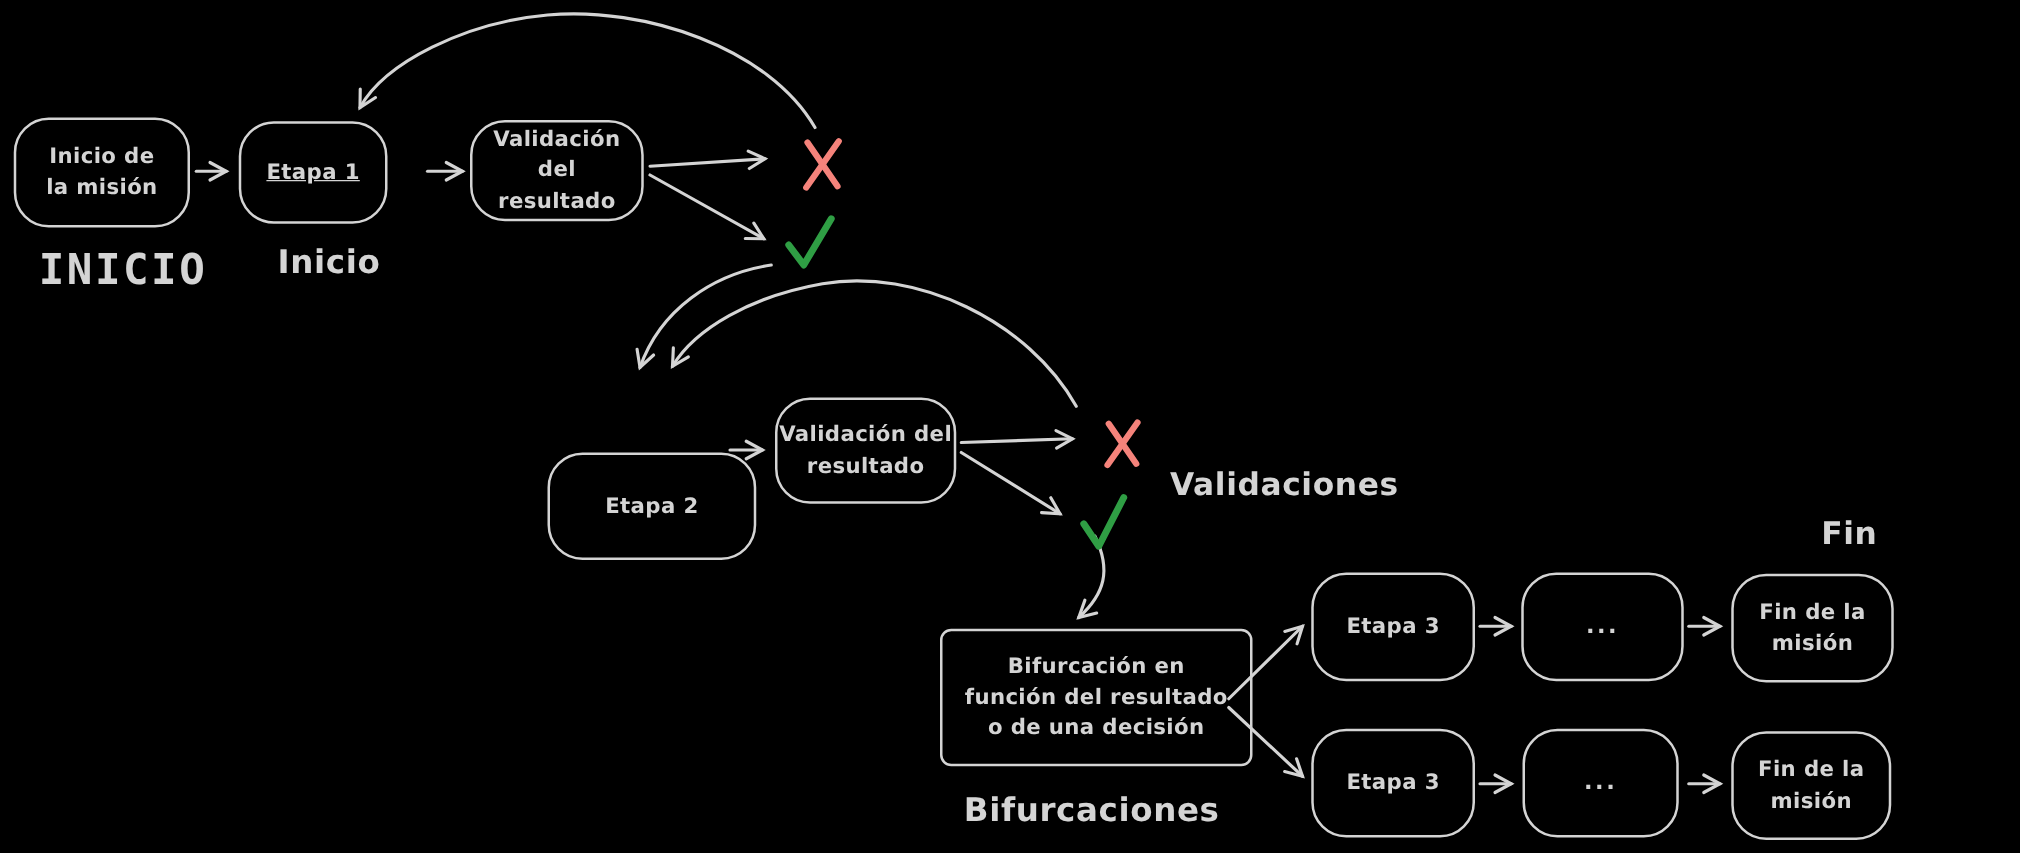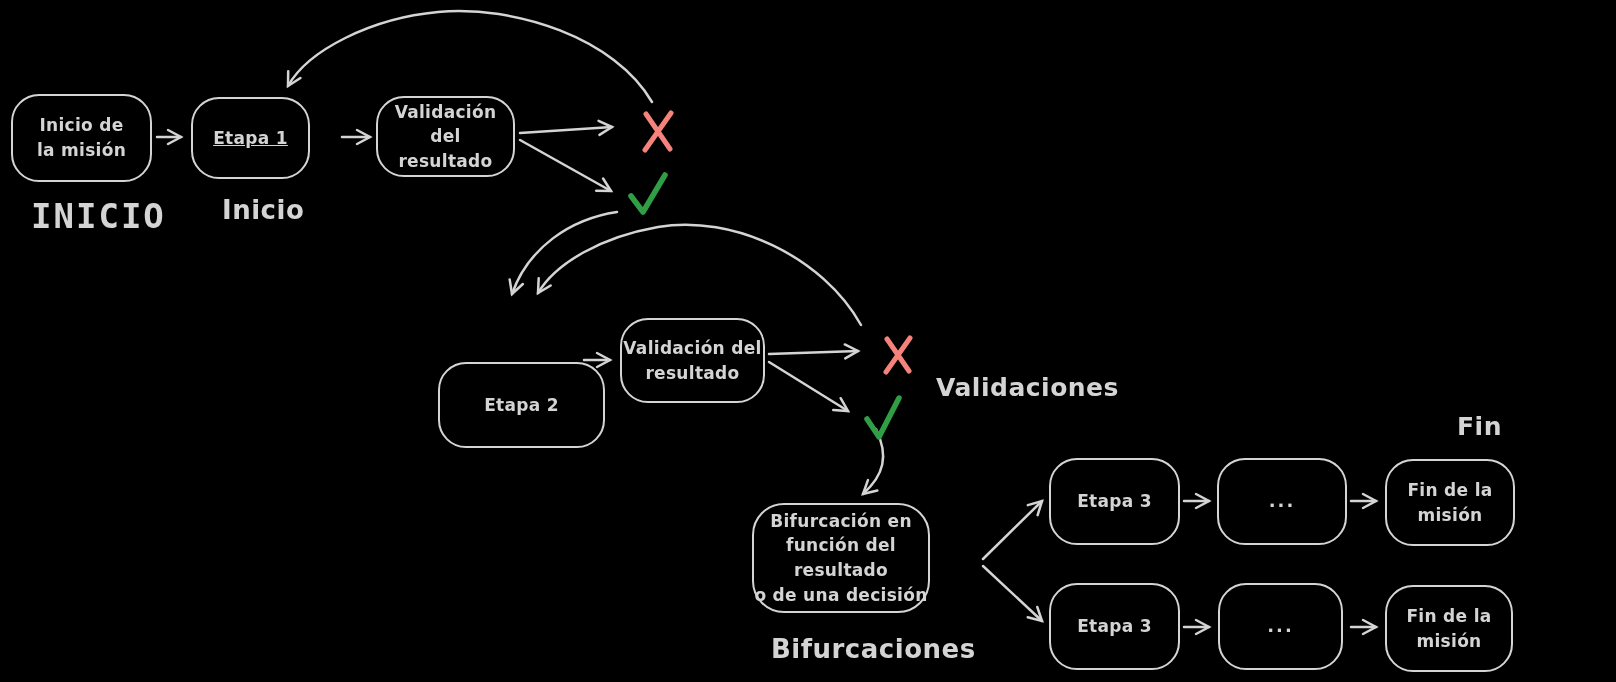--- a/index.html
+++ b/index.html
@@ -93,21 +93,21 @@
   <div class="node" style="left:191px;top:97px;width:119px;height:82px;text-decoration:underline;">Etapa 1</div>
 
   <div class="node" style="left:376px;top:96px;width:139px;height:81px;">Validación del
 resultado</div>
 
   <div class="node" style="left:438px;top:317px;width:167px;height:86px;margin-top:45px;">Etapa 2</div>
 
   <div class="node" style="left:620px;top:318px;width:145px;height:85px;">Validación del
 resultado</div>
 
-  <div class="node" style="left:752px;top:503px;width:178px;height:110px;border-radius:32px;">Bifurcación en
+  <div class="node" style="left:752px;top:503px;width:250px;height:110px;border-radius:9px;">Bifurcación en
 función del resultado
 o de una decisión</div>
 
   <div class="node" style="left:1049px;top:458px;width:131px;height:87px;">Etapa 3</div>
 
   <div class="node dots-node" style="left:1217px;top:458px;width:130px;height:87px;">...</div>
 
   <div class="node" style="left:1385px;top:459px;width:130px;height:87px;">Fin de la
 misión</div>
 

